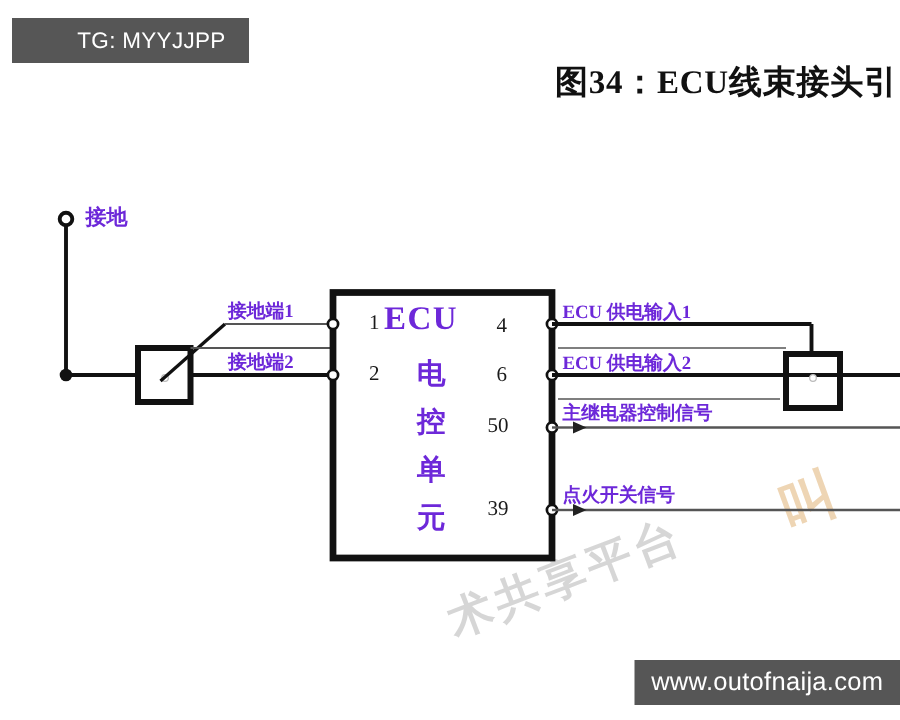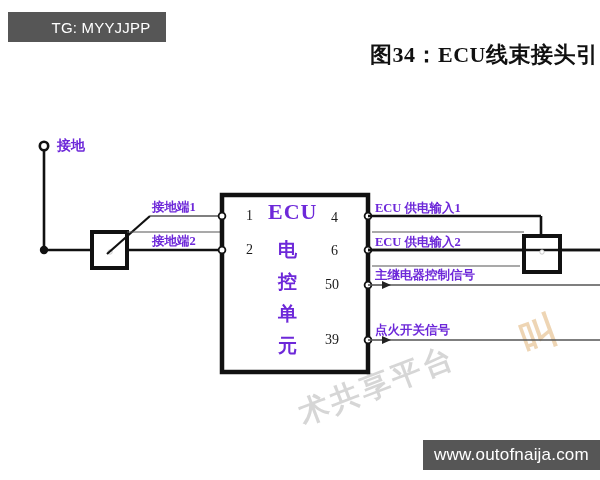--- a/index.html
+++ b/index.html
@@ -222,21 +222,21 @@
   <div class="dlabel cn-wire" style="left:152px; top:235px;">接地端2</div>
 
   <div class="dlabel pin-num" style="left:246px; top:209px;">1</div>
   <div class="dlabel pin-num" style="left:246px; top:243px;">2</div>
 
   <div class="dlabel pin-num" style="left:331px; top:211px;">4</div>
   <div class="dlabel pin-num" style="left:331px; top:244px;">6</div>
   <div class="dlabel pin-num" style="left:325px; top:278px;">50</div>
   <div class="dlabel pin-num" style="left:325px; top:333px;">39</div>
 
-  <div class="dlabel" id="ecu-word" style="left:268px; top:200px;">ECU</div>
+  <div class="dlabel" id="ecu-word" style="left:256px; top:200px;">ECU</div>
   <div class="dlabel ecu-cn" style="left:278px; top:240px;">电</div>
   <div class="dlabel ecu-cn" style="left:278px; top:272px;">控</div>
   <div class="dlabel ecu-cn" style="left:278px; top:304px;">单</div>
   <div class="dlabel ecu-cn" style="left:278px; top:336px;">元</div>
 
   <div class="dlabel cn-wire" style="left:375px; top:202px;">ECU 供电输入1</div>
   <div class="dlabel cn-wire" style="left:375px; top:236px;">ECU 供电输入2</div>
   <div class="dlabel cn-wire" style="left:375px; top:269px;">主继电器控制信号</div>
   <div class="dlabel cn-wire" style="left:375px; top:324px;">点火开关信号</div>
 

